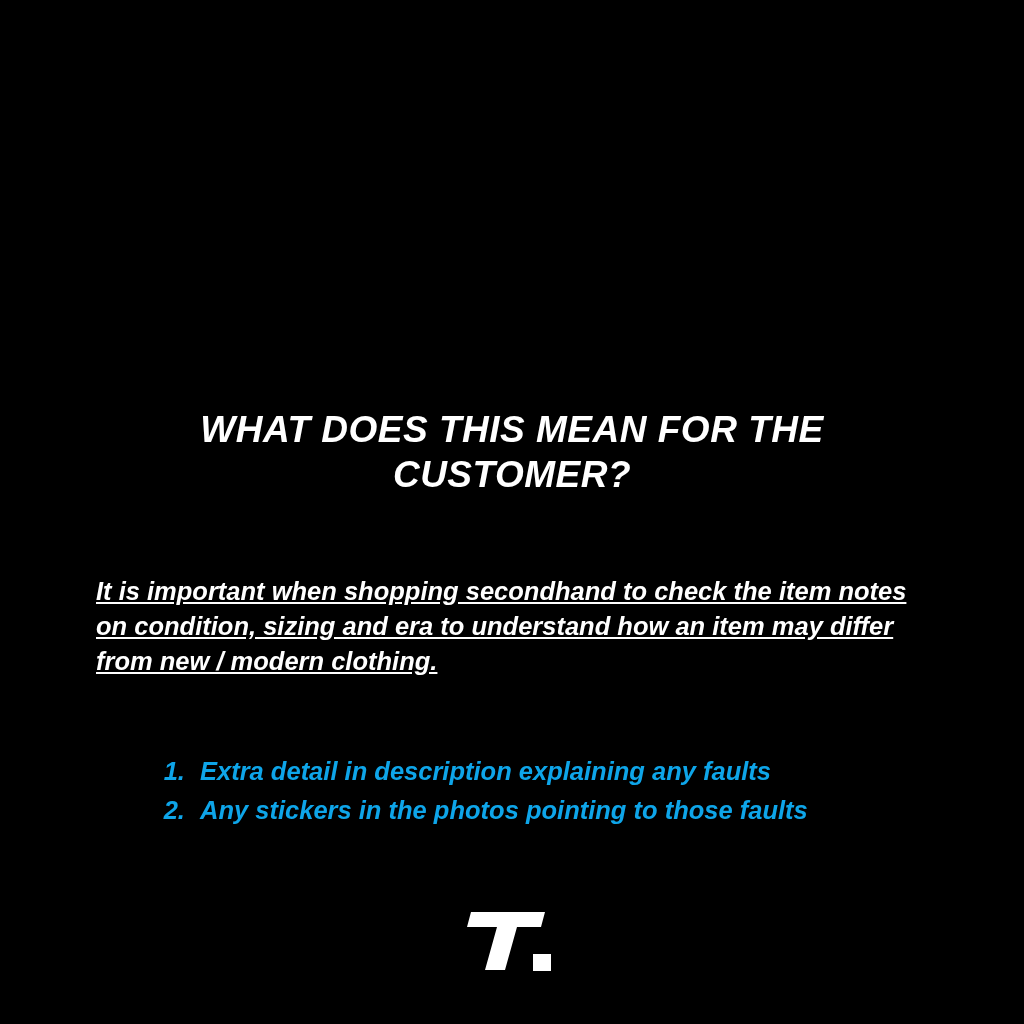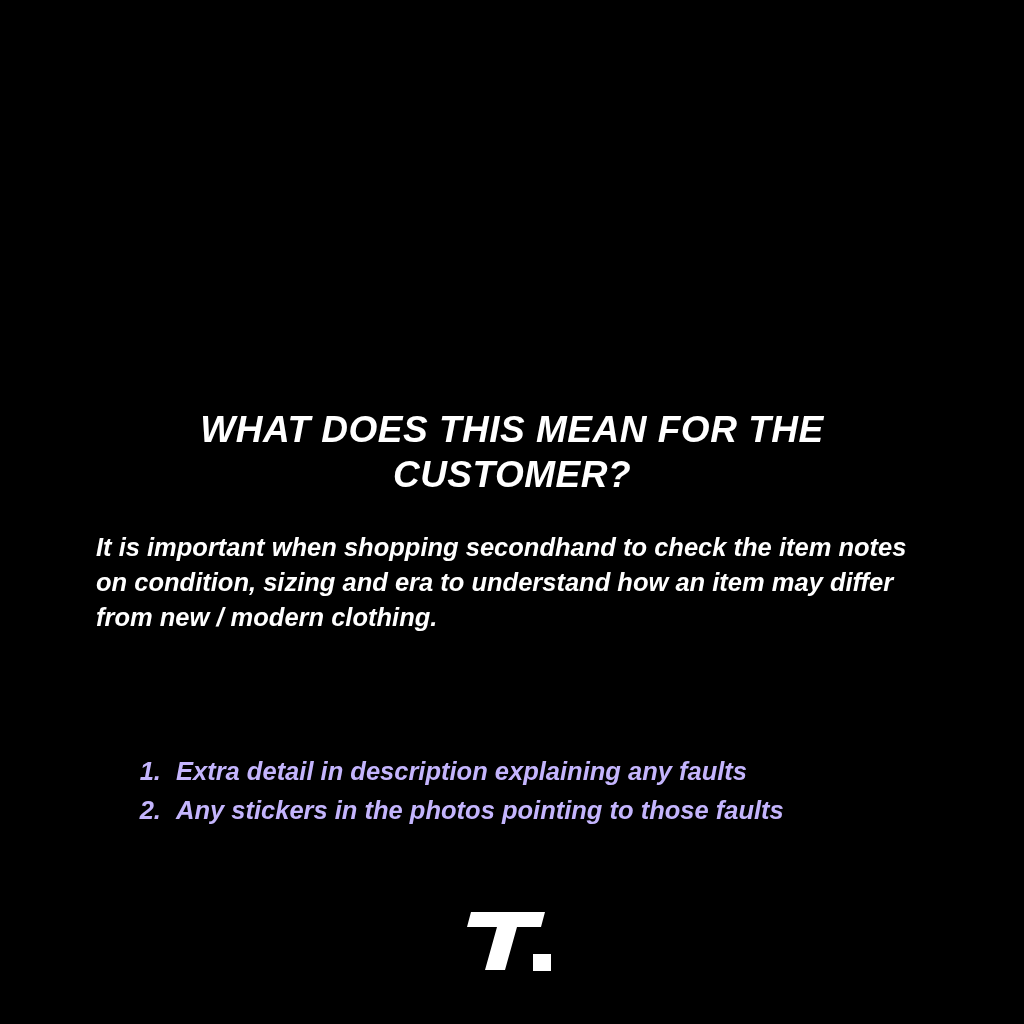--- a/index.html
+++ b/index.html
@@ -52,23 +52,24 @@
     color: #ffffff;
   }
   .para-1 {
     position: absolute;
     top: 190px;
     left: 96px;
     width: 840px;
   }
   .para-2 {
     position: absolute;
-    top: 504px;
+    top: 548px;
     left: 96px;
     width: 840px;
+    text-decoration: underline;
   }
   .para-3 {
     position: absolute;
     top: 680px;
     left: 96px;
     width: 840px;
   }
   .list {
     position: absolute;
     top: 752px;
@@ -76,22 +77,23 @@
     width: 840px;
     margin: 0;
     padding: 0 0 0 50px;
     list-style: decimal;
   }
   .list li {
     font-weight: bold;
     font-style: italic;
     font-size: 25.5px;
     line-height: 1.52;
-    color: #c4b5fd;
+    color: #0ea5e9;
     padding-left: 8px;
+    margin-left: 24px;
   }
   .logo {
     position: absolute;
     left: 0;
     right: 0;
     bottom: 42px;
     text-align: center;
     height: 70px;
   }
   .logo svg {

